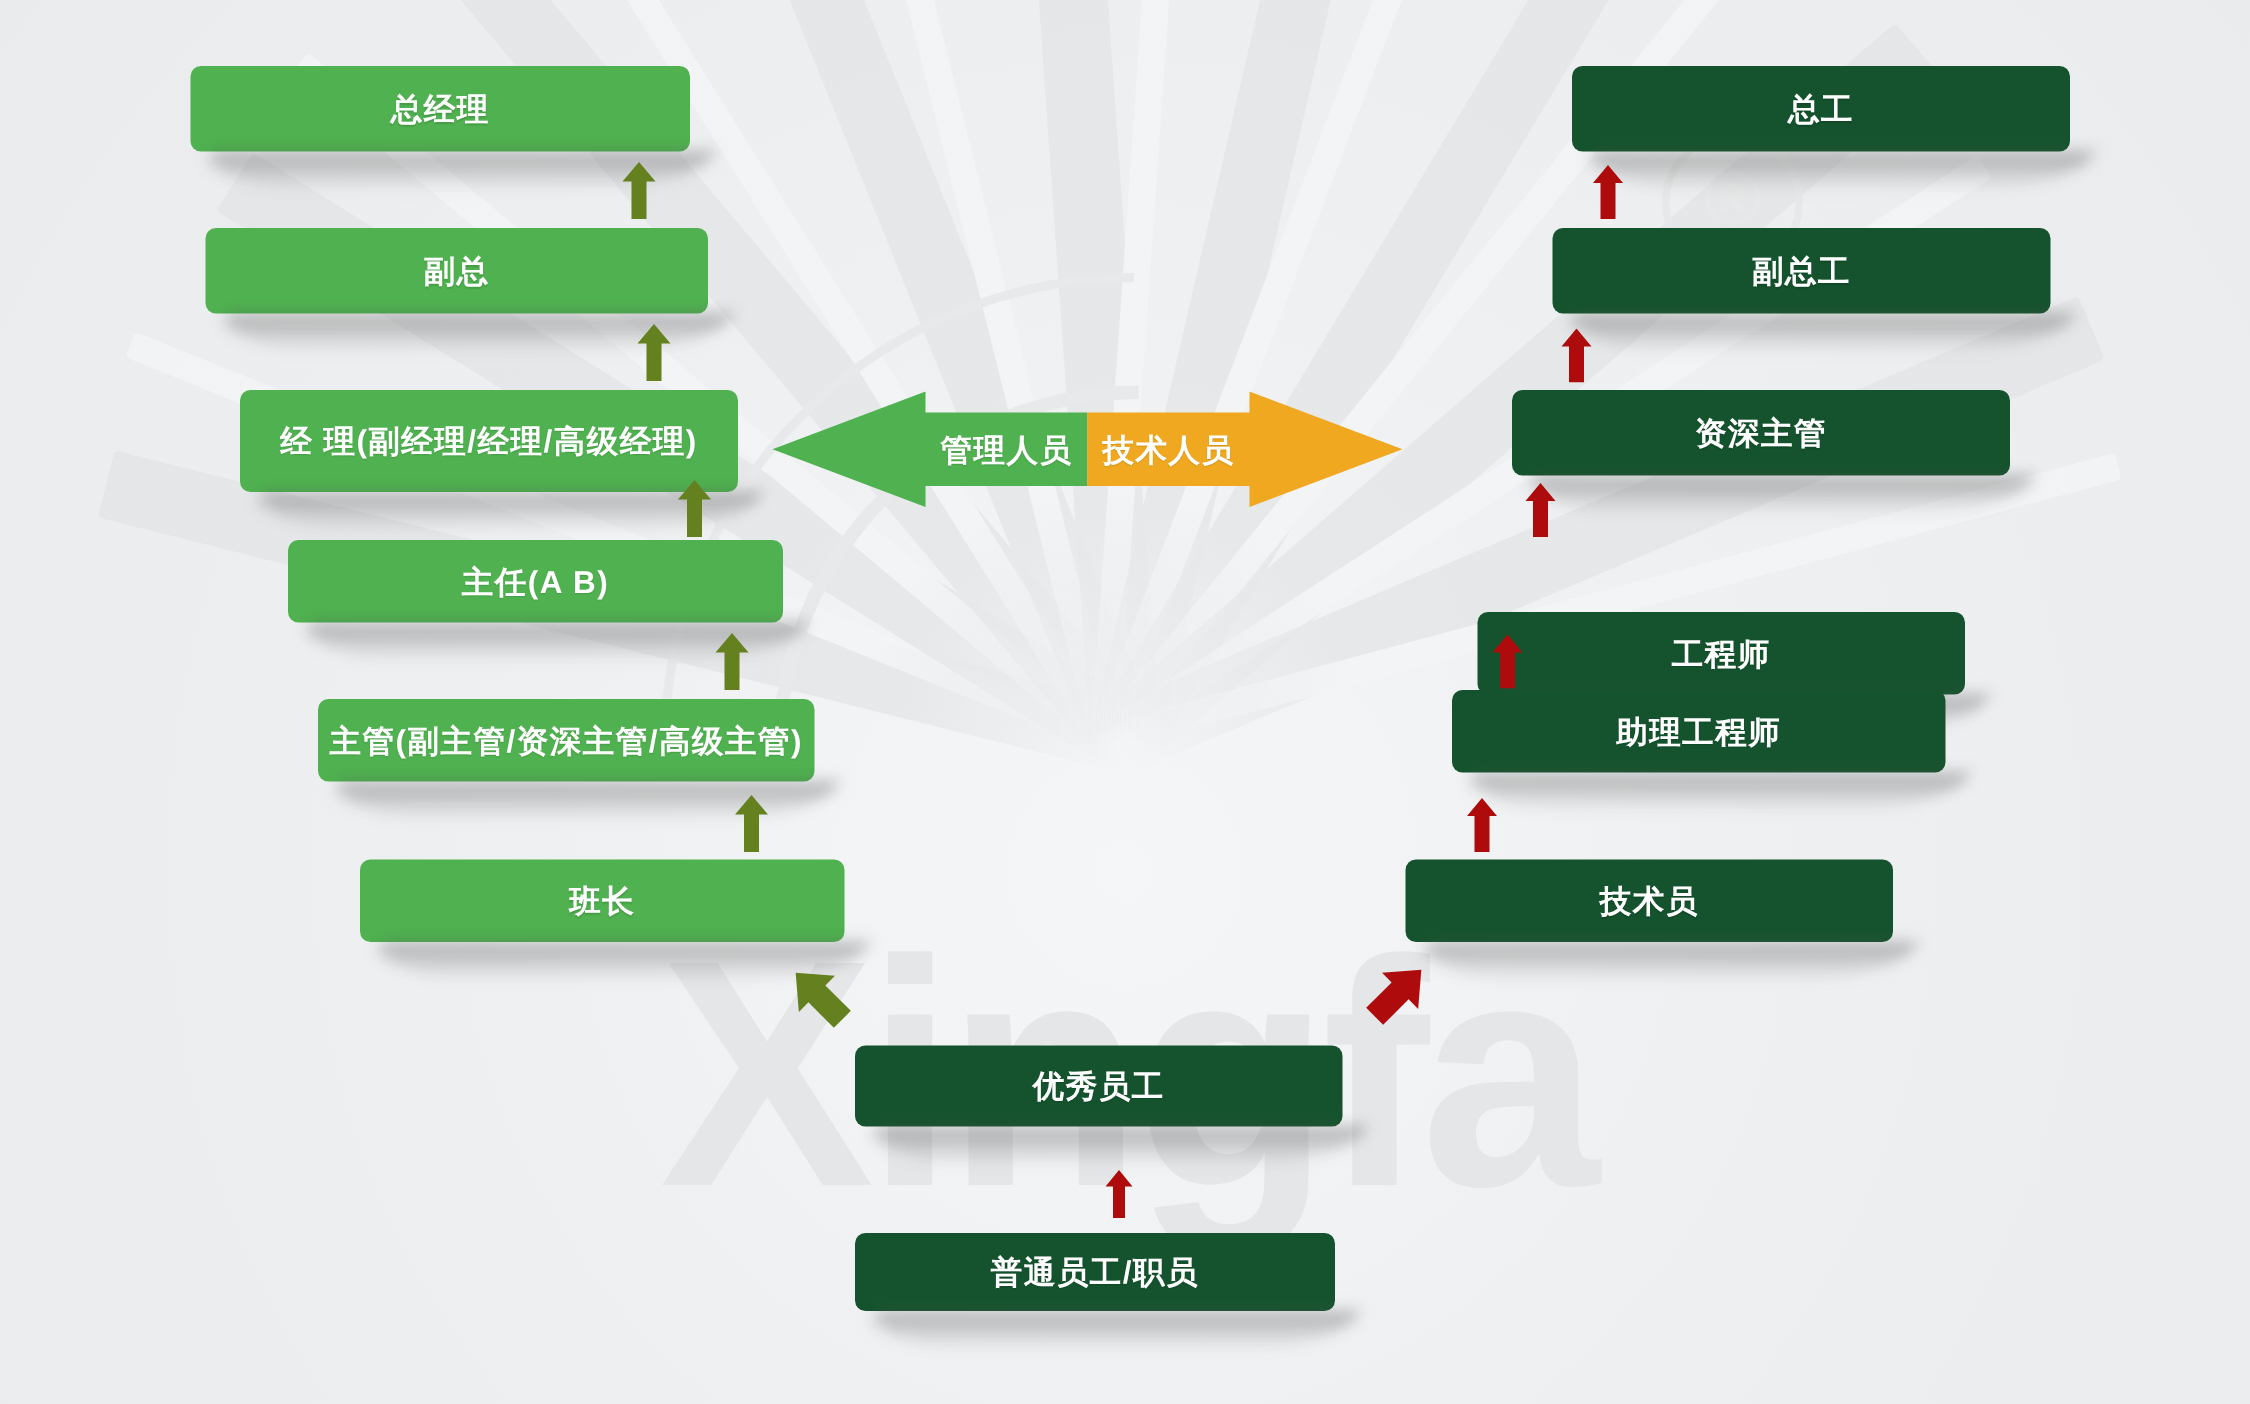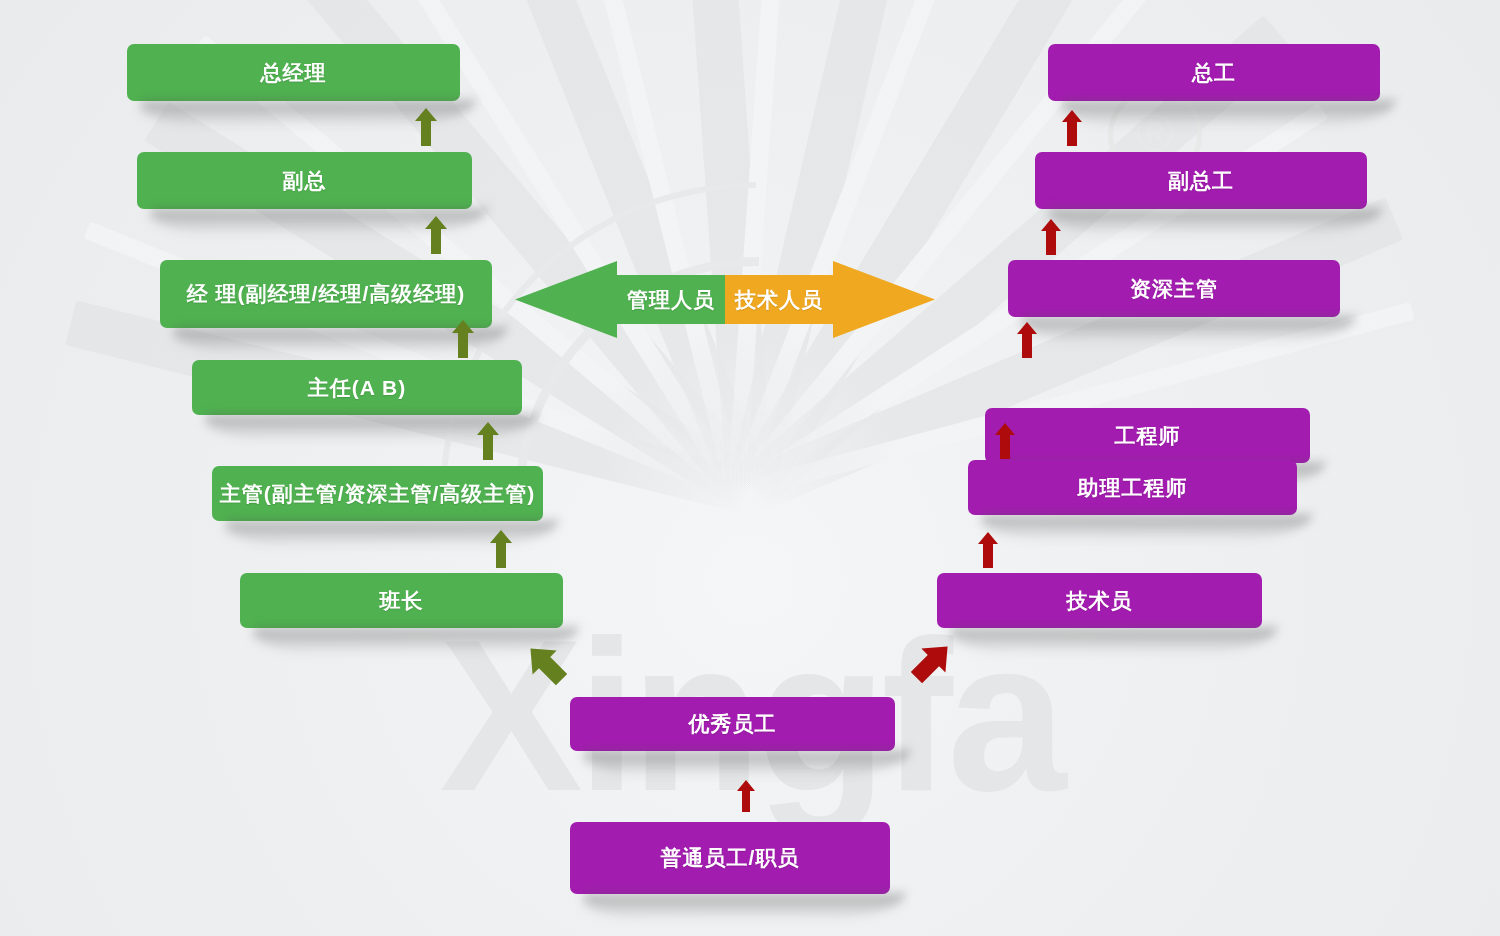--- a/index.html
+++ b/index.html
@@ -33,21 +33,21 @@
     border:5px solid #e7e9e9;border-radius:50%;color:#e7e9e9;
     font-size:52px;font-weight:bold;line-height:80px;text-align:center;user-select:none;}
 
   
   .node{position:absolute;border-radius:7px;
         display:flex;align-items:center;justify-content:center;
         color:#ffffff;font-weight:bold;font-size:21px;letter-spacing:1px;
         text-shadow:0 1px 1px rgba(0,0,0,.12);
         box-sizing:border-box;padding:0 10px;white-space:nowrap;z-index:5;}
   .node.green{background:#4fb14f;}
-  .node.orange{background:#a21caf;}
+  .node.orange{background:#14532d;}
   
   .node::after{content:"";position:absolute;left:3%;right:-4%;top:100%;height:34px;
     background:linear-gradient(to bottom, rgba(80,80,80,.42), rgba(120,120,120,0) 78%);
     border-radius:0 0 55% 48%/0 0 100% 100%;
     transform:skewX(-10deg) scaleY(1);
     filter:blur(5px);z-index:-1;}
 
   
   .arrow{position:absolute;z-index:6;}
   .arrow svg{display:block;}
@@ -221,21 +221,21 @@
   <div class="node orange" style="left:570px;top:697px;width:325px;height:54px;">
     <span>优秀员工</span>
   </div>
 
   <div class="arrow" style="left:735px;top:780px;">
     <svg width="22" height="32" viewBox="0 0 22 32">
         <path d="M11 0 L20 11 L15 11 L15 32 L7 32 L7 11 L2 11 Z" fill="#ae0c0c"></path>
       </svg>
   </div>
 
-  <div class="node orange" style="left:570px;top:822px;width:320px;height:72px;">
+  <div class="node orange" style="left:570px;top:822px;width:320px;height:52px;">
     <span>普通员工/职员</span>
   </div>
 
   <div class="center-arrow" style="left:505px;top:261px;width:440px;height:77px;">
     <svg width="440" height="77" viewBox="0 0 440 77" style="position:absolute;left:0;top:0;">
 
       <path d="M112 14 L112 0 L10 38.5 L112 77 L112 63 L220 63 L220 14 Z" fill="#4fb14f"></path>
 
       <path d="M328 14 L328 0 L430 38.5 L328 77 L328 63 L220 63 L220 14 Z" fill="#efa81f"></path>
     </svg>

